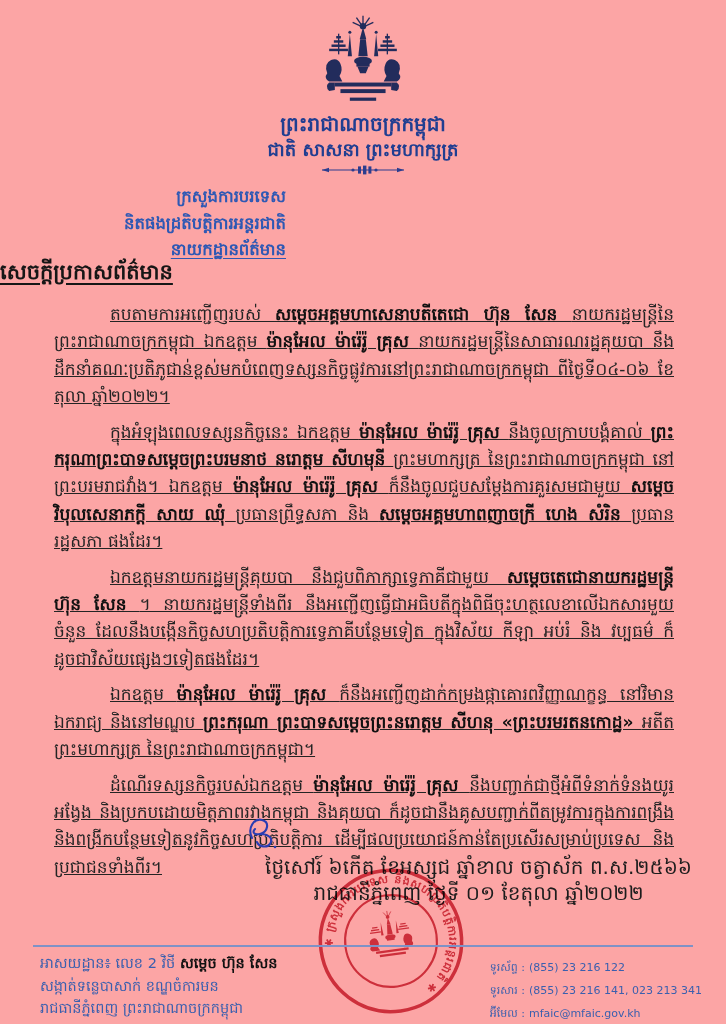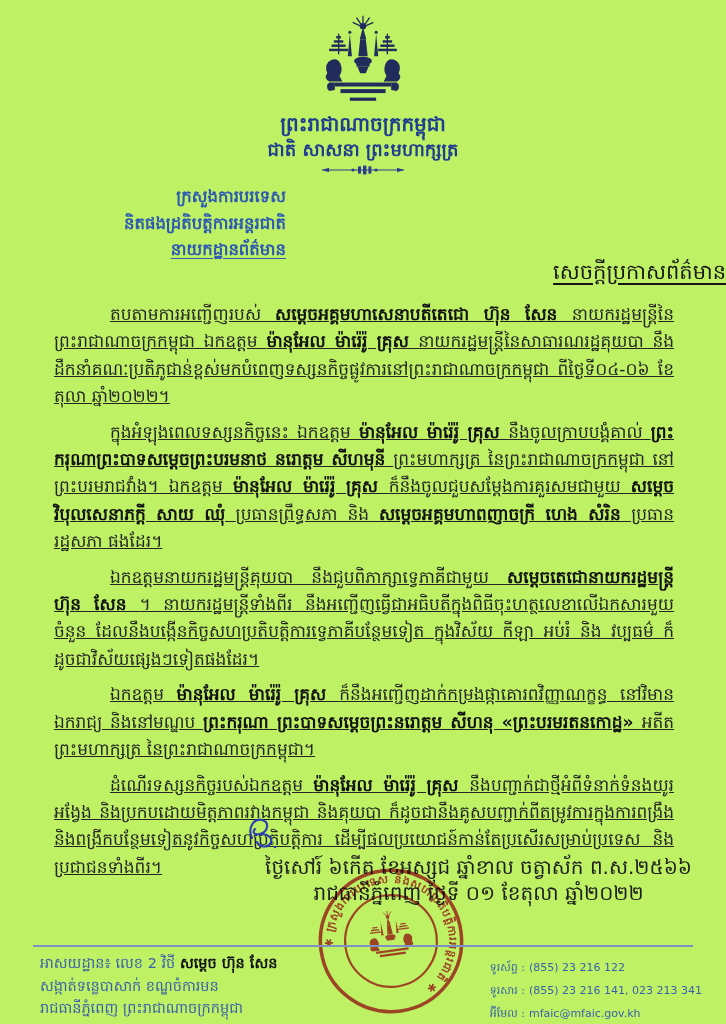--- a/index.html
+++ b/index.html
@@ -1,33 +1,33 @@
 <!DOCTYPE html>
 <html><head>
 <meta charset="utf-8">
 <style>
   html,body{margin:0;padding:0;}
   body{background:#9a9a9a;font-family:"DejaVu Sans","Liberation Sans",sans-serif;}
   .page{
     position:relative;width:726px;height:1024px;margin:0 auto;
-    background:#bef264;overflow:hidden;color:#1f1f1f;
+    background:#fca5a5;overflow:hidden;color:#1f1f1f;
   }
   
   .header{position:absolute;top:14px;left:0;right:0;text-align:center;}
   .emblem{display:block;margin:0 auto;width:94px;height:92px;}
   .kingdom{margin:6px 0 0 0;font-size:20px;font-weight:700;color:#203e91;line-height:24px;}
   .motto{margin:2px 0 0 0;font-size:18px;font-weight:700;color:#203e91;line-height:23px;text-align:center;}
   .divider{display:block;margin:3px auto 0 auto;width:86px;height:12px;}
   
   .ministry{position:absolute;top:184px;left:24px;width:262px;text-align:right;
     color:#2d58b4;font-weight:700;font-size:16.5px;line-height:26.5px;}
   .ministry .u{text-decoration:underline;text-underline-offset:3px;}
   
-  .doc-title{position:absolute;top:258px;left:0;right:0;text-align:right;
-    font-size:21px;font-weight:400;color:#161616;}
+  .doc-title{position:absolute;top:258px;left:0;right:0;text-align:left;
+    font-size:21px;font-weight:700;color:#161616;}
   .doc-title span{text-decoration:underline;text-underline-offset:4px;}
   
   .body-text{position:absolute;top:301px;left:54px;width:620px;
     font-size:17px;line-height:27.4px;text-align:justify;color:#242424;text-decoration:underline;}
   .body-text p{margin:0 0 8px 0;text-indent:56px;}
   .b{font-weight:700;color:#111;}
   
   .signature{position:absolute;left:244px;top:814px;width:36px;height:38px;}
   
   .dateline{position:absolute;top:855px;right:34px;text-align:center;

